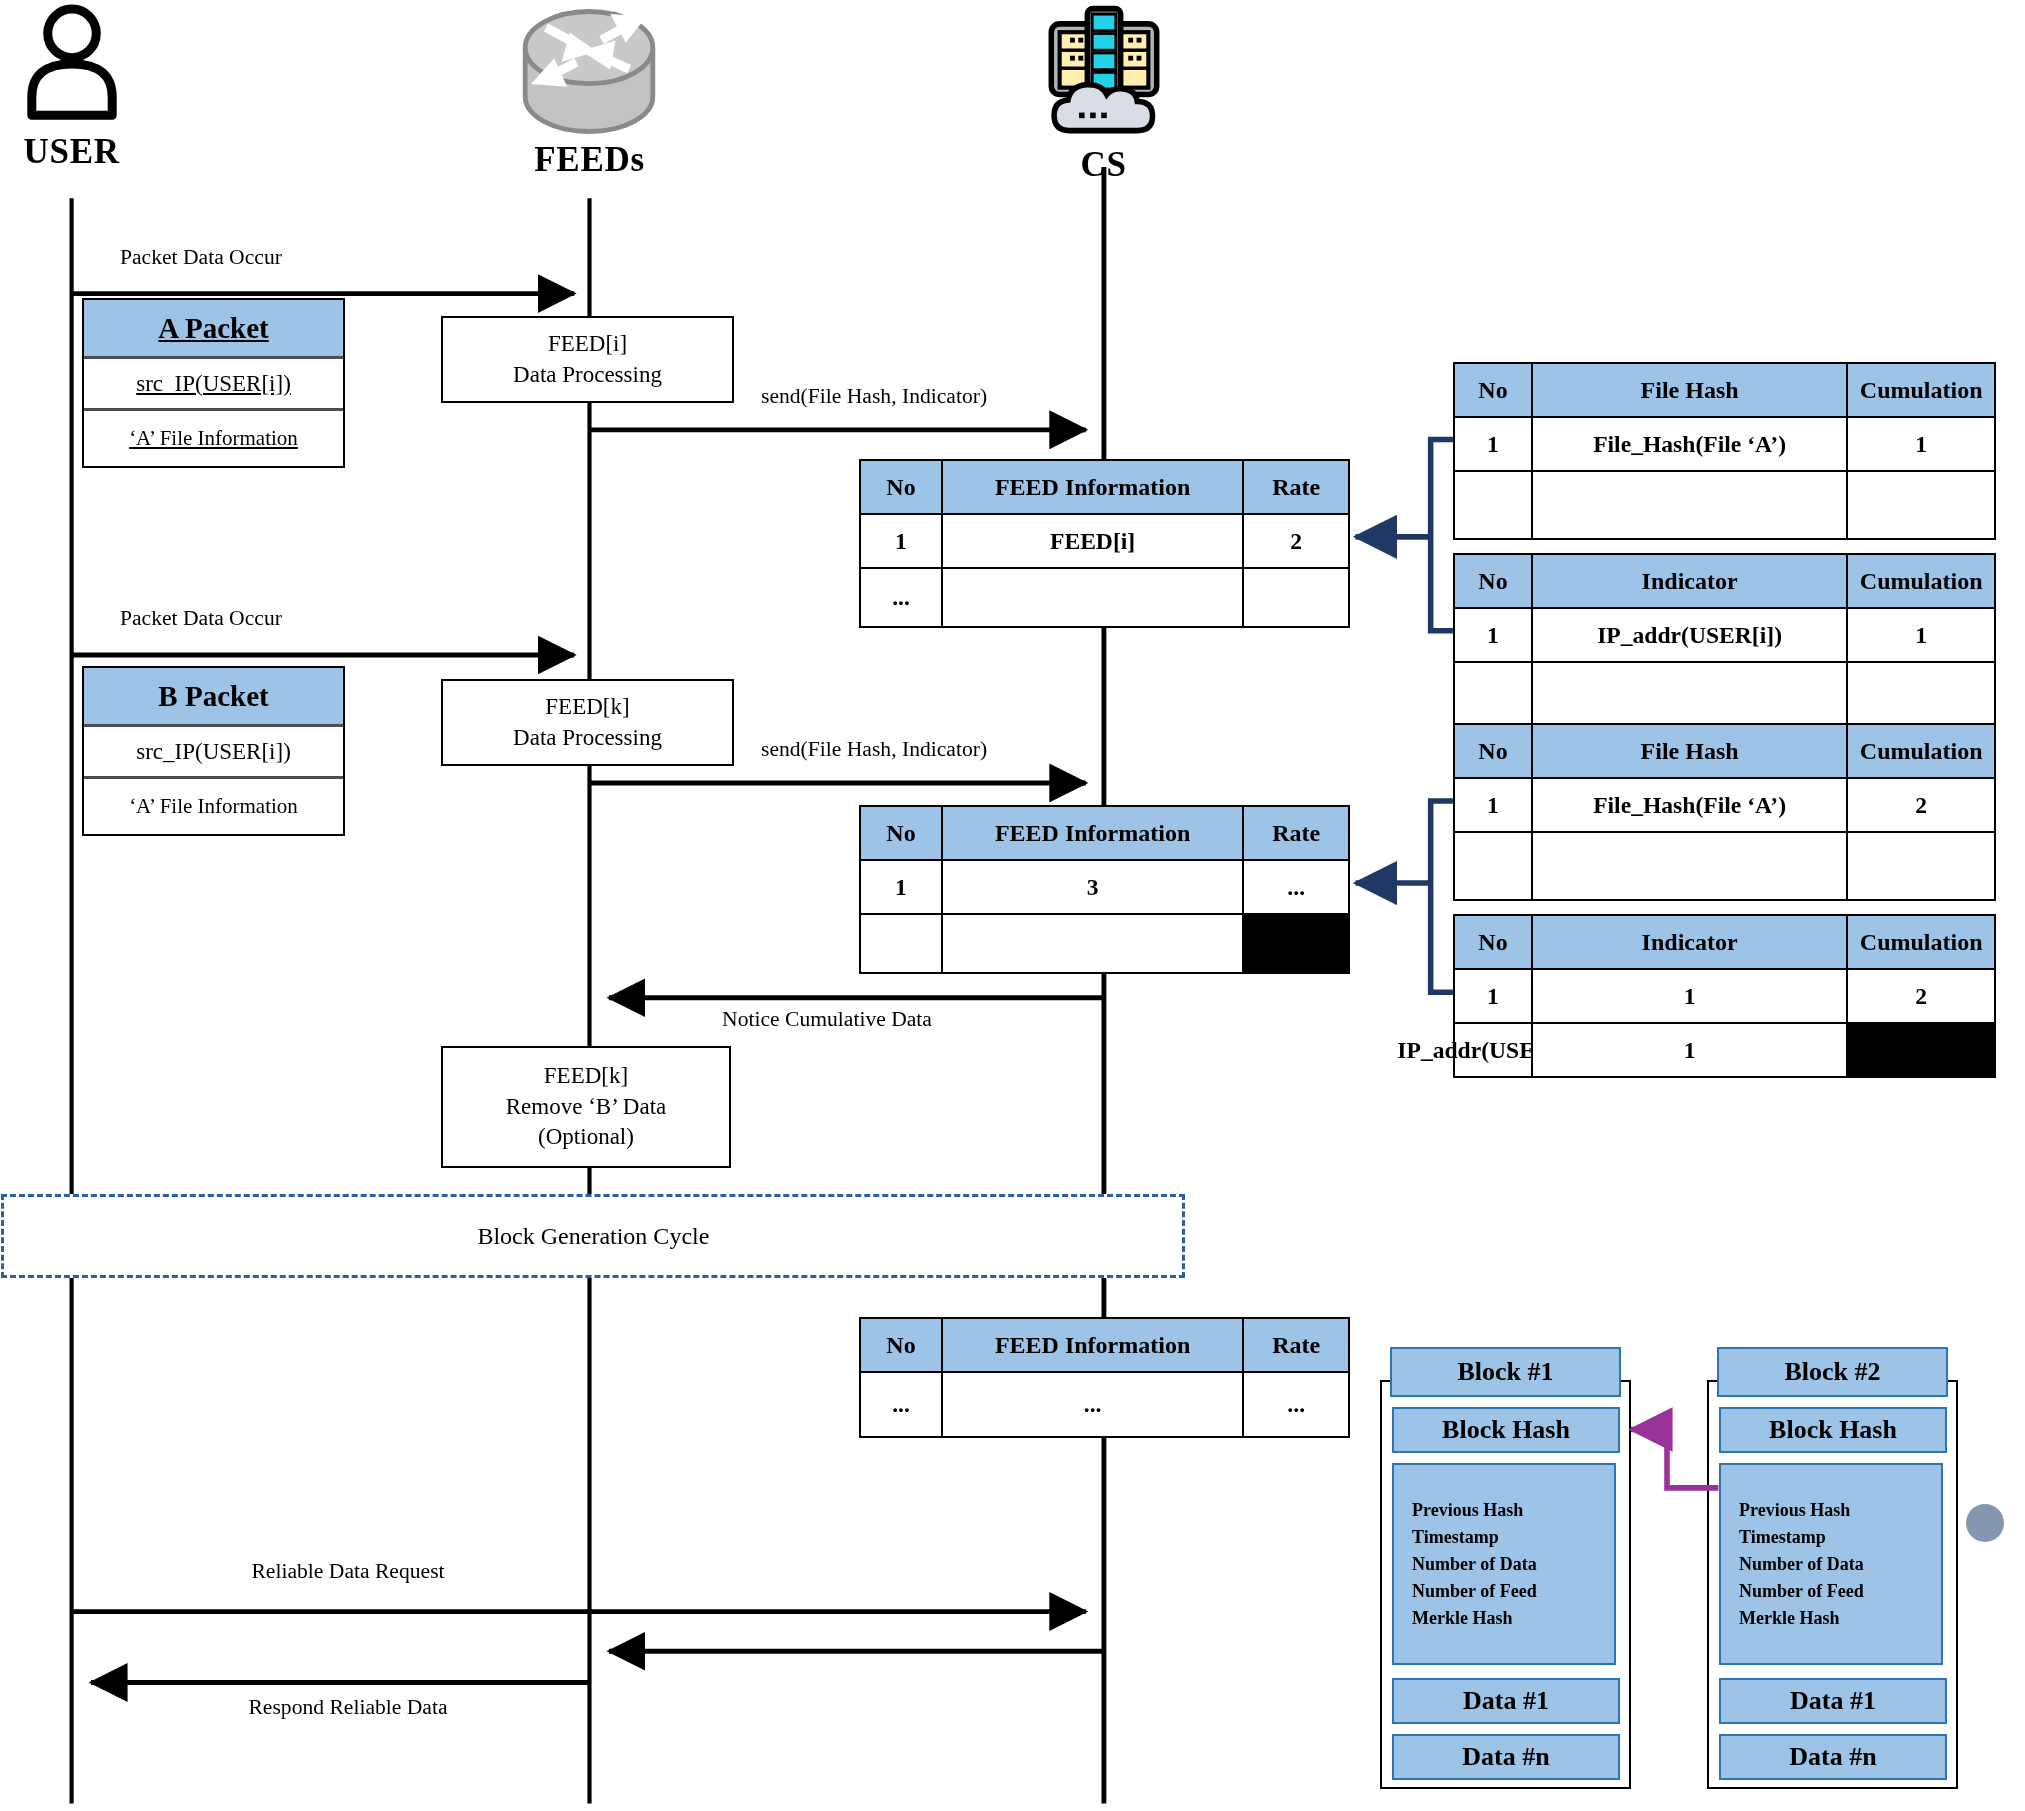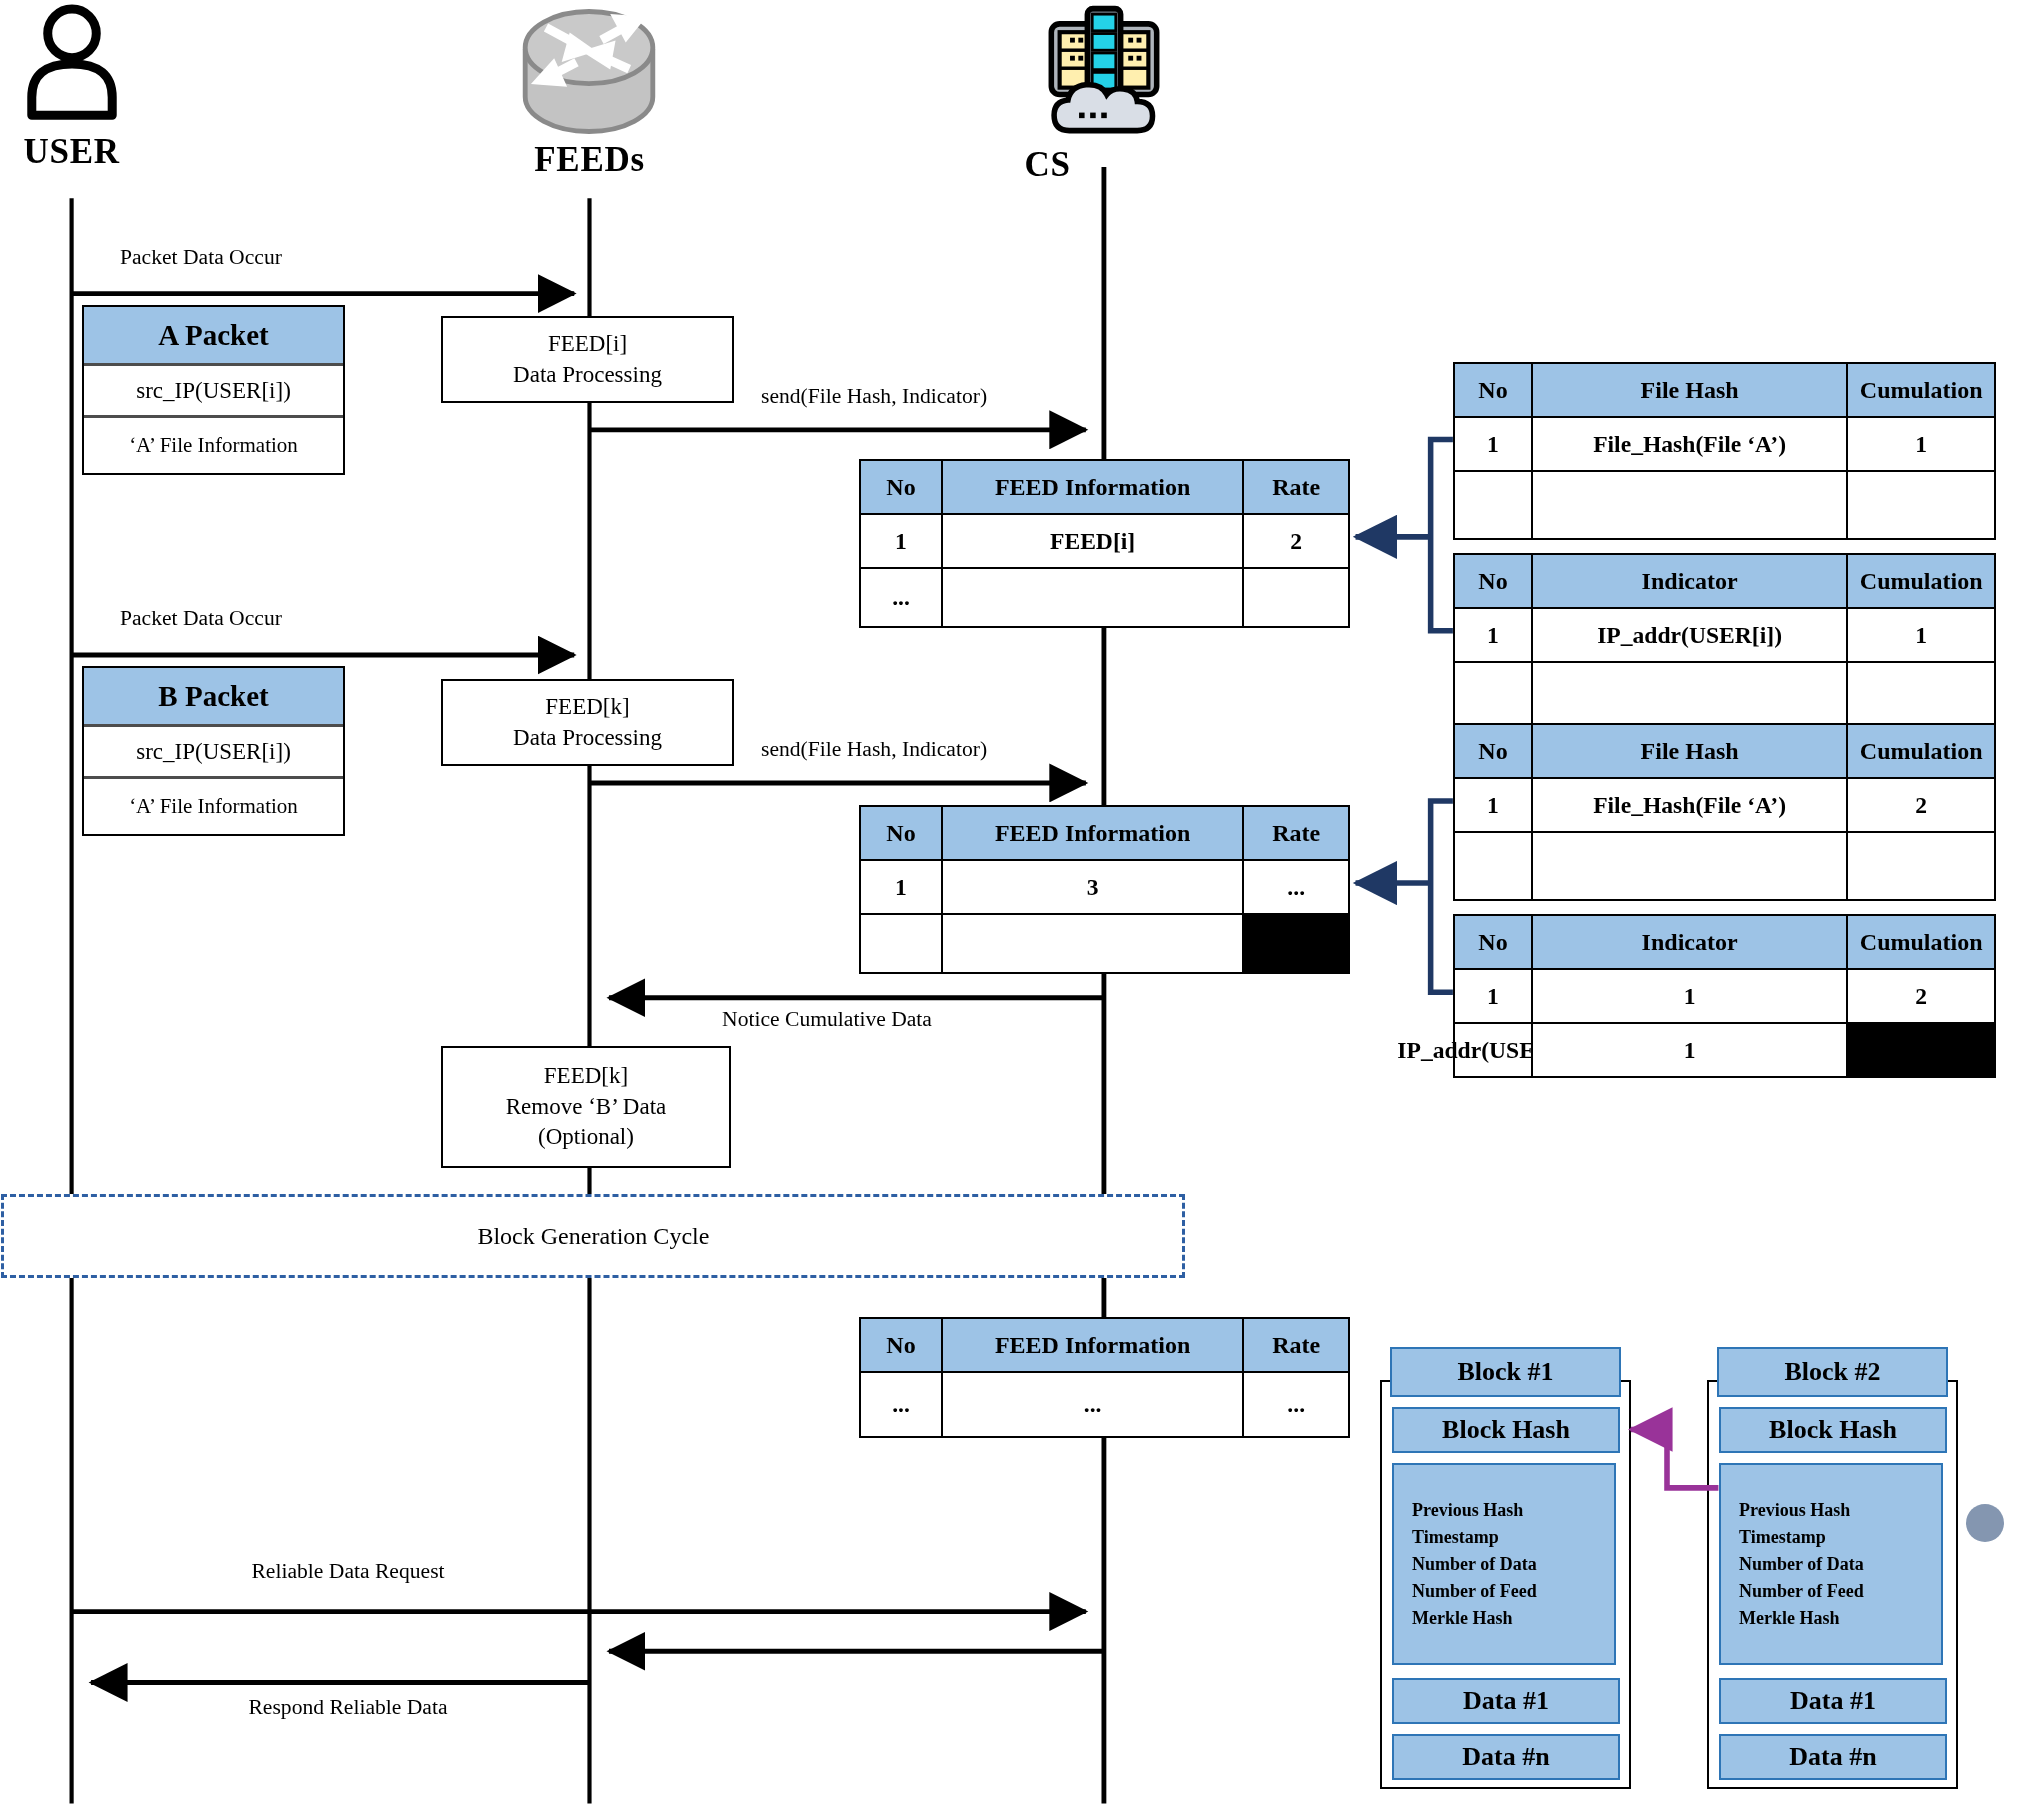--- a/index.html
+++ b/index.html
@@ -116,31 +116,31 @@
     <rect x="71" y="72" width="34" height="24" fill="#24D2E8" stroke="#000" stroke-width="4"></rect>
     <rect x="71" y="100" width="34" height="24" fill="#24D2E8" stroke="#000" stroke-width="4"></rect>
     <path d="M38,184 Q16,184 16,162 Q16,142 36,140 Q40,120 62,118 Q84,116 92,132 Q100,122 116,124 Q134,126 136,142 Q158,142 158,163 Q158,184 136,184 Z" fill="#D9DEE6" stroke="#000" stroke-width="8"></path>
     <rect x="52" y="158" width="8" height="8" fill="#000"></rect>
       <rect x="68" y="158" width="8" height="8" fill="#000"></rect>
       <rect x="84" y="158" width="8" height="8" fill="#000"></rect>
   </svg>
 
   <div class="abs actor-label" style="left:2.1px;top:132px;width:139px;">USER</div>
   <div class="abs actor-label" style="left:520px;top:140px;width:139px;">FEEDs</div>
-  <div class="abs actor-label" style="left:978px;top:145px;width:139px;">CS</div>
+  <div class="abs actor-label" style="left:1034px;top:145px;width:139px;">CS</div>
 
   <div class="abs msg" style="left:120px;top:245px;">Packet Data Occur</div>
   <div class="abs msg" style="left:761px;top:384px;">send(File Hash, Indicator)</div>
   <div class="abs msg" style="left:120px;top:606px;">Packet Data Occur</div>
   <div class="abs msg" style="left:761px;top:737px;">send(File Hash, Indicator)</div>
   <div class="abs msg center" style="left:653px;top:1007px;width:348px;">Notice Cumulative Data</div>
   <div class="abs msg center" style="left:174px;top:1559px;width:348px;">Reliable Data Request</div>
   <div class="abs msg center" style="left:174px;top:1695px;width:348px;">Respond Reliable Data</div>
 
-  <div class="abs packet" style="left:82px;top:305px;width:259px;">
+  <div class="abs packet" style="left:82px;top:298px;width:259px;text-decoration:underline;">
     <div class="hd">A Packet</div>
     <div class="rw">src_IP(USER[i])</div>
     <div class="rw">‘A’ File Information</div>
   </div>
   <div class="abs packet" style="left:82px;top:666px;width:259px;">
     <div class="hd">B Packet</div>
     <div class="rw">src_IP(USER[i])</div>
     <div class="rw">‘A’ File Information</div>
   </div>
 

